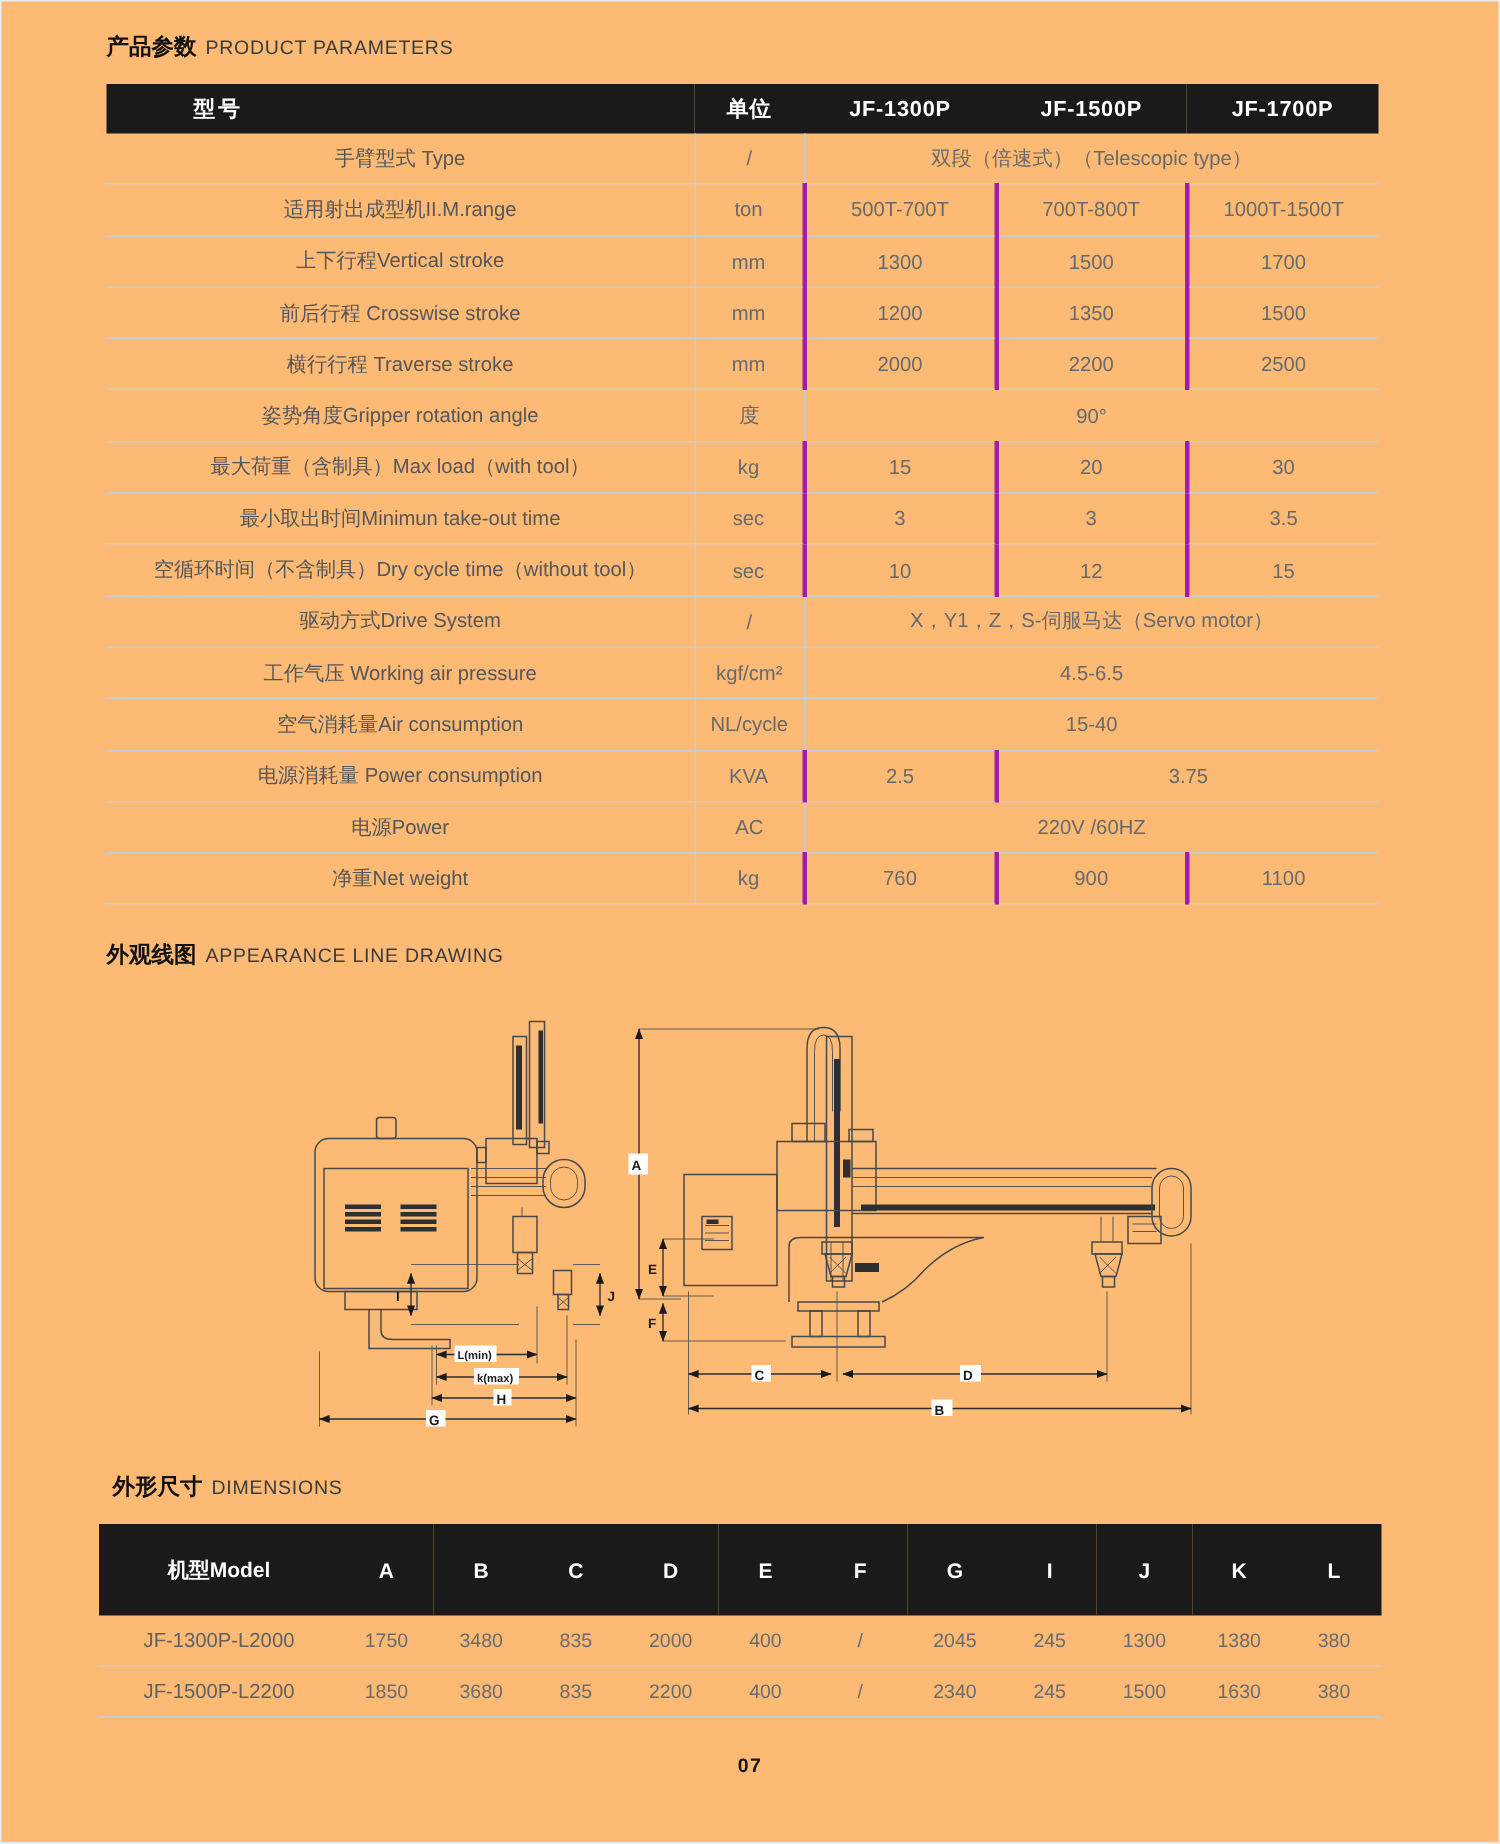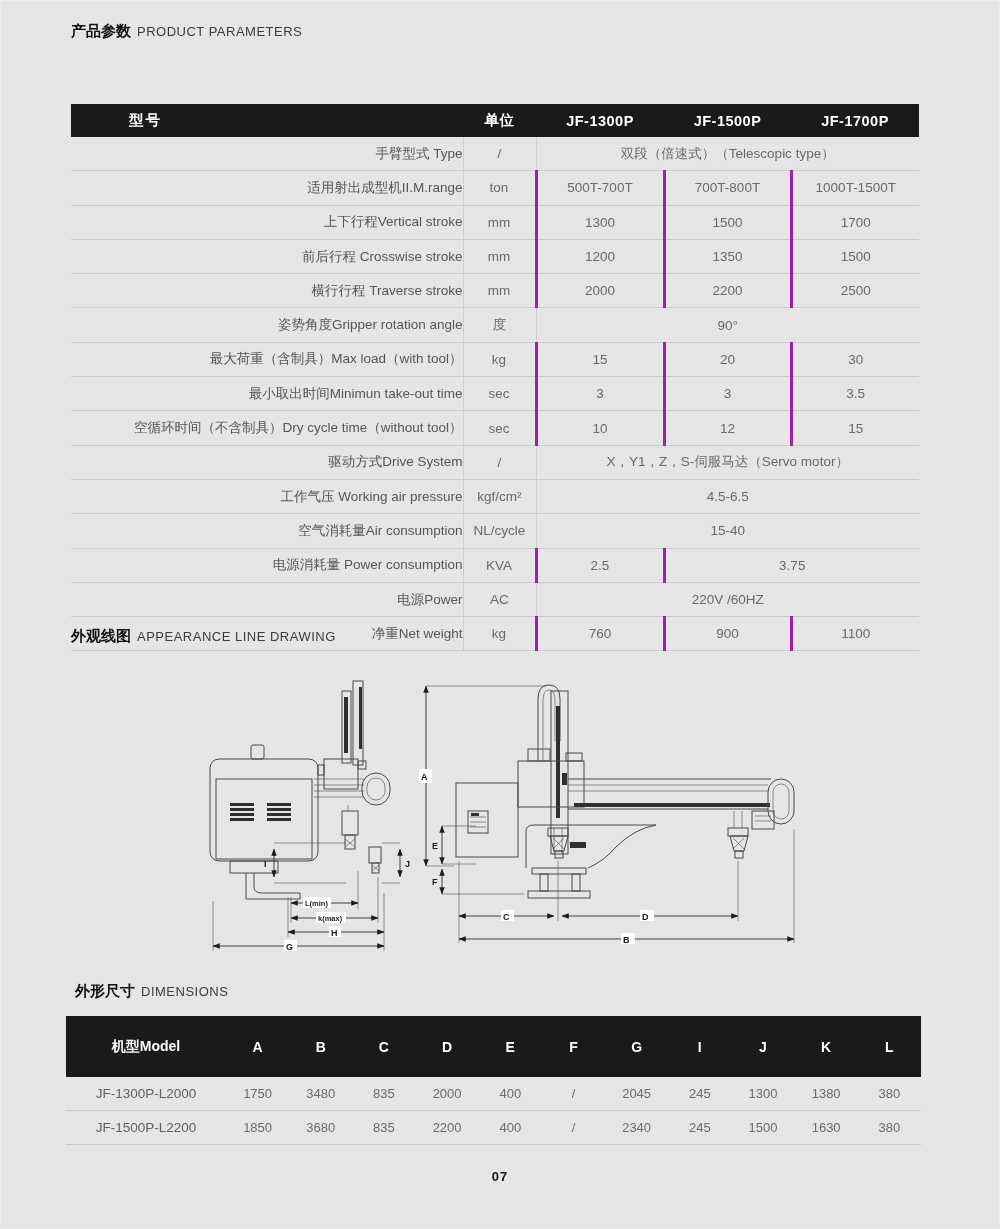--- a/index.html
+++ b/index.html
@@ -1,33 +1,33 @@
 <!DOCTYPE html>
 <html><head>
 <meta charset="utf-8">
 <style>
   html,body { margin:0; padding:0; background:#ffffff; }
   .page {
-    position:relative; width:1000px; height:1229px; background:#e5e5e5;
+    position:relative; width:1000px; height:1229px; background:#fdba74;
     font-family:"Liberation Sans", sans-serif; box-sizing:border-box;
     border:1px solid #ececec; overflow:hidden;
   }
   .sec-head { position:absolute; white-space:nowrap; }
   .sec-head .zh { font-size:15px; font-weight:bold; color:#101011; }
   .sec-head .en { font-size:13px; color:#3a3b3d; margin-left:6px; letter-spacing:0.5px; }
 
   
-  table.param { position:absolute; left:70px; top:55px; width:848px; border-collapse:collapse; table-layout:fixed;margin-top:48px; }
+  table.param { position:absolute; left:70px; top:55px; width:848px; border-collapse:collapse; table-layout:fixed; }
   table.param th {
     background:#1a1a1b; color:#ffffff; font-weight:bold; font-size:14.5px;
     height:33px; padding:0; text-align:center; letter-spacing:0.5px;
   }
   table.param th.model-h { text-align:left; padding-left:58px; letter-spacing:2px; }
   table.param td { height:33.3px; padding:0; font-size:13.5px; border-bottom:1px solid #cbccce; }
-  td.lbl  { color:#55565a; text-align:right; padding-left:10px; }
+  td.lbl  { color:#55565a; text-align:center; padding-left:10px; }
   td.unit { color:#68696c; text-align:center; border-left:1px solid #cbccce; border-right:1px solid #cbccce; }
   td.val  { color:#68696c; text-align:center; border-left:3px solid #a21caf; }
   td.valspan { color:#68696c; text-align:center; }
 
   
   table.dims { position:absolute; left:65px; top:1015px; width:855px; border-collapse:collapse; table-layout:fixed; }
   table.dims th {
     background:#1a1a1b; color:#ffffff; font-weight:bold; font-size:14px;
     height:29px; padding:16px; text-align:center;
   }

